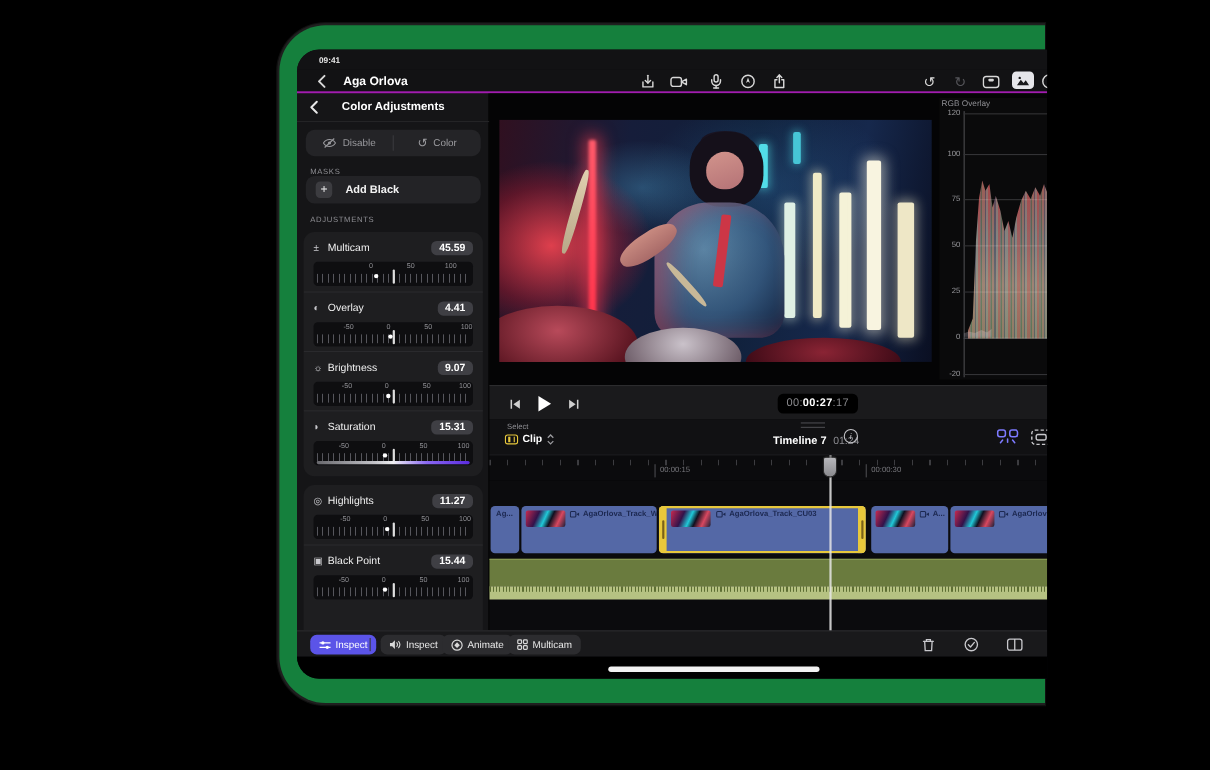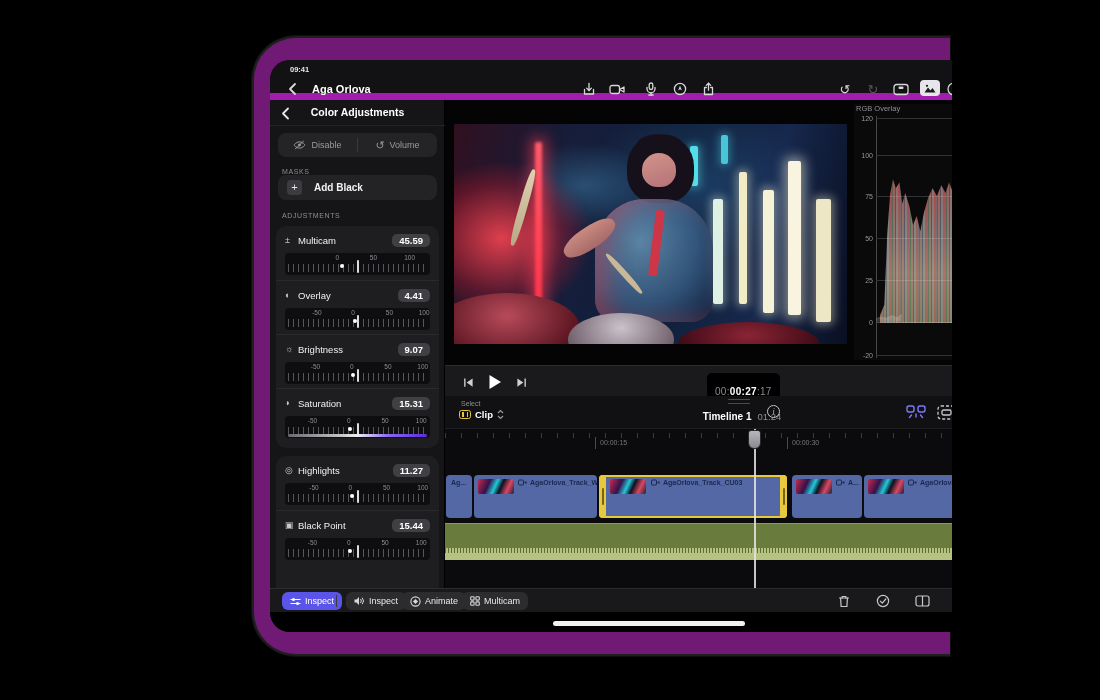--- a/index.html
+++ b/index.html
@@ -1,31 +1,31 @@
 <!DOCTYPE html>
 <html><head>
 <meta charset="utf-8">
 <style>
   * { margin:0; padding:0; box-sizing:border-box; }
   html,body { width:1100px; height:700px; background:#000; overflow:hidden;
     font-family:"Liberation Sans", sans-serif; -webkit-font-smoothing:antialiased; }
   .stage { position:relative; width:1100px; height:700px; background:#000; }
 
   
-  .device { position:absolute; left:252px; top:36px; width:698px; height:620px;
-    background:#701a75; border:2px solid #1f1f1f; border-right:none;
+  .device { position:absolute; left:252px; top:21px; width:698px; height:620px;
+    background:#15803d; border:2px solid #1f1f1f; border-right:none;
     border-radius:44px 0 0 44px; box-shadow:0 0 0 1px #101010; }
   .screen { position:absolute; left:16px; top:22px; width:682px; height:572px;
     background:#0d0d0f; border-radius:20px 0 0 20px; overflow:hidden; }
 
   
   .statusbar { position:absolute; left:0; top:0; width:682px; height:18px; background:#121214; }
   .st-time { position:absolute; left:20px; top:5px; font-size:7.5px; font-weight:bold; color:#e8e8e8; }
   .st-date { position:absolute; left:52px; top:5px; font-size:7.5px; color:#d2d2d2;margin-top:40px; }
-  .titlebar { position:absolute; left:0; top:18px; width:682px; height:22px; background:#121214; border-bottom:7px solid #a21caf; }
+  .titlebar { position:absolute; left:0; top:18px; width:682px; height:22px; background:#121214; border-bottom:2px solid #a21caf; }
   .back-btn { position:absolute; left:16px; top:4px; width:14px; height:14px; }
   .doc-title { position:absolute; left:42px; top:5px; font-size:11px; font-weight:bold; color:#fff; }
   .tb-ic { position:absolute; top:3px; width:18px; height:16px; display:flex; align-items:center; justify-content:center; }
   .tb-ic svg { display:block; }
   .undo-ch { font-size:13px; color:#d8d8d8; line-height:1; }
   .redo-ch { font-size:13px; color:#55555a; line-height:1; }
   .img-sel { position:absolute; top:2px; width:20px; height:16px; background:#e6e6ea; border-radius:4px;
     display:flex; align-items:center; justify-content:center; }
 
   
@@ -94,21 +94,21 @@
       linear-gradient(180deg, rgba(255,90,90,.30), rgba(255,255,255,.18) 40%, rgba(255,240,205,.32) 68%, rgba(205,225,165,.28)),
       repeating-linear-gradient(90deg, rgba(255,112,112,.55) 0 2px, rgba(255,232,222,.35) 2px 3px, rgba(150,255,182,.30) 3px 4px, rgba(255,182,162,.48) 4px 6px, rgba(162,182,255,.28) 6px 7px, rgba(255,255,242,.42) 7px 9px);
     clip-path:polygon(0 100%,0 95%,6% 88%,10% 42%,14% 16%,18% 6%,22% 12%,27% 8%,31% 22%,35% 15%,41% 24%,46% 36%,51% 30%,56% 40%,61% 28%,67% 18%,73% 12%,79% 17%,85% 10%,91% 15%,96% 8%,100% 13%,100% 100%); }
   .wave-low { position:absolute; left:22px; top:204px; width:26px; height:14px; filter:blur(.8px);
     background:linear-gradient(180deg, rgba(255,200,190,.30), rgba(220,230,255,.22)); 
     clip-path:polygon(0 100%,0 72%,18% 60%,40% 70%,62% 50%,82% 66%,100% 40%,100% 100%); }
 
   
   .transport { position:absolute; left:0; top:265px; width:507px; height:31px; background:#1a1a1c; border-top:1px solid #2c2c2e; }
   .tr-btn { position:absolute; top:8px; width:16px; height:16px; display:flex; align-items:center; justify-content:center; }
-  .timecode { position:absolute; left:262px; top:7px; height:18px; background:#000; border-radius:5px; padding:13px 8px; font-size:10px; letter-spacing:.3px; }
+  .timecode { position:absolute; left:262px; top:7px; height:18px; background:#000; border-radius:5px; padding:3px 8px; font-size:10px; letter-spacing:.3px; }
   .tc-dim { color:#8a8a8e; } .tc-main { color:#fff; font-weight:bold; } 
 
   
   .tlheader { position:absolute; left:0; top:296px; width:507px; height:32px; background:#111113; }
   .drag-handle { position:absolute; left:283px; top:3px; width:22px; height:5px;
     border-top:1.5px solid #4a4a4e; border-bottom:1.5px solid #4a4a4e; }
   .sel-label { position:absolute; left:16px; top:4px; font-size:7px; color:#8e8e93; }
   .clip-sel { position:absolute; left:14px; top:13px; display:flex; align-items:center; gap:4px; }
   .clip-glyph { width:12px; height:9px; border:1.5px solid #e8c83c; border-radius:2.5px; position:relative; }
   .clip-glyph::before, .clip-glyph::after { content:""; position:absolute; top:1px; bottom:1px; width:1.5px; background:#e8c83c; }
@@ -251,21 +251,21 @@
             <svg width="13" height="10" viewBox="0 0 14 11">
                 <path d="M1 5.5S3.3 2 7 2s6 3.5 6 3.5-2.3 3.5-6 3.5S1 5.5 1 5.5z" fill="none" stroke="#9a9a9e" stroke-width="1.1"></path>
                 <circle cx="7" cy="5.5" r="1.6" fill="#9a9a9e"></circle>
                 <line x1="2.2" y1="10" x2="11.8" y2="1" stroke="#9a9a9e" stroke-width="1.1"></line>
               </svg>
             <span>Disable</span>
           </span>
           <span class="seg-div"></span>
           <span class="seg-btn">
             <span style="font-size:11px">↺</span>
-            <span>Volume</span>
+            <span>Color</span>
           </span>
         </div>
 
         <span class="sec-label" style="left:12px; top:68px">MASKS</span>
         <div class="addmask">
           <span class="plus-box">+</span>
           <span class="addmask-label">Add Black</span>
         </div>
 
         <span class="sec-label" style="left:12px; top:112px">ADJUSTMENTS</span>
@@ -440,21 +440,21 @@
           <span class="sel-label">Select</span>
           <span class="clip-sel">
             <span class="clip-glyph"></span>
             <span class="clip-sel-label">Clip</span>
             <svg width="7" height="11" viewBox="0 0 7 11">
                 <polyline points="1,4 3.5,1.5 6,4" fill="none" stroke="#9a9a9e" stroke-width="1.2"></polyline>
                 <polyline points="1,7 3.5,9.5 6,7" fill="none" stroke="#9a9a9e" stroke-width="1.2"></polyline>
               </svg>
           </span>
           <span class="tl-name-grp">
-            <span class="tl-name">Timeline 1</span><span class="tl-dur">01:24</span>
+            <span class="tl-name">Timeline 7</span><span class="tl-dur">01:24</span>
           </span>
           <span class="info-circ">i</span>
           <span class="th-ic" style="left:460px">
             <svg width="22" height="17" viewBox="0 0 22 17" fill="none" stroke="#7d7aff" stroke-width="1.4" stroke-linecap="round">
                 <rect x="2" y="2" width="7" height="6" rx="2"></rect>
                 <rect x="13" y="2" width="7" height="6" rx="2"></rect>
                 <line x1="11" y1="10" x2="11" y2="13"></line>
                 <line x1="6.5" y1="11" x2="4.5" y2="13.5"></line>
                 <line x1="15.5" y1="11" x2="17.5" y2="13.5"></line>
               </svg>

